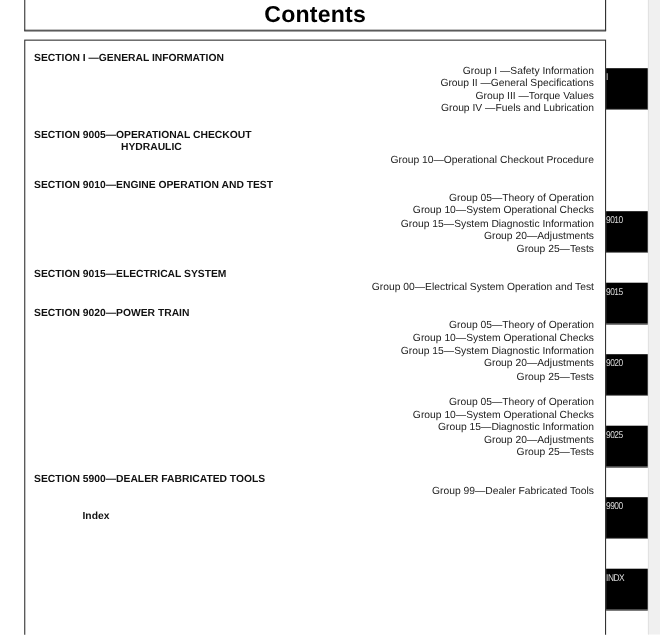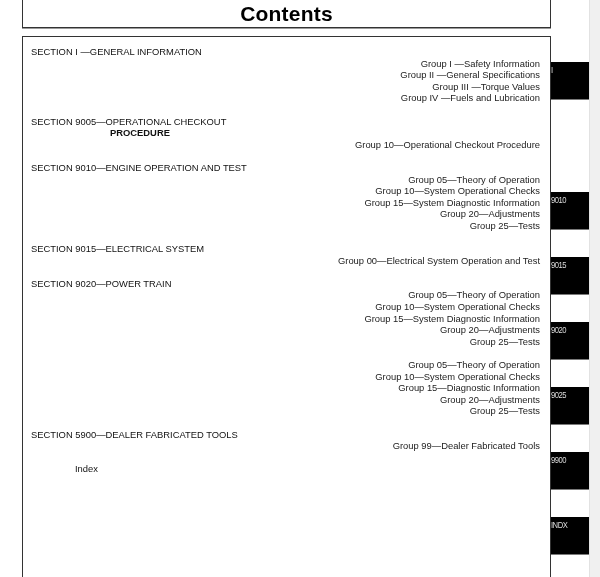--- a/index.html
+++ b/index.html
@@ -64,37 +64,37 @@
       top: 9px;
       right: 10px;
       font-size: 9.4px;
       line-height: 11.6px;
       color: #1a1a1a;
     }
     .section {
       margin-bottom: 11.6px;
     }
     .section-title {
-      font-weight: normal;
+      font-weight: bold;
       color: #111;
       white-space: pre;
     }
     .section-title-cont {
       font-weight: bold;
       color: #111;
       padding-left: 79px;
     }
     .group {
       padding-left: 10px;
       color: #222;
       white-space: pre;
       text-align: right;
     }
     .index-label {
-      font-weight: normal;
+      font-weight: bold;
       color: #111;
       padding-left: 44px;
     }
     .tab {
       position: absolute;
       left: 551px;
       width: 38px;
       height: 38px;
       background: #000;
       border-bottom: 1px solid #7a7a7a;
@@ -127,21 +127,21 @@
       <div class="section">
         <div class="section-title">SECTION I —GENERAL INFORMATION</div>
         <div class="group">Group I —Safety Information</div>
         <div class="group">Group II —General Specifications</div>
         <div class="group">Group III —Torque Values</div>
         <div class="group">Group IV —Fuels and Lubrication</div>
       </div>
 
       <div class="section">
         <div class="section-title">SECTION 9005—OPERATIONAL CHECKOUT</div>
-        <div class="section-title-cont">PROCEDURE</div>
+        <div class="section-title-cont">HYDRAULIC</div>
         <div class="group">Group 10—Operational Checkout Procedure</div>
       </div>
 
       <div class="section">
         <div class="section-title">SECTION 9010—ENGINE OPERATION AND TEST</div>
         <div class="group">Group 05—Theory of Operation</div>
         <div class="group">Group 10—System Operational Checks</div>
         <div class="group">Group 15—System Diagnostic Information</div>
         <div class="group">Group 20—Adjustments</div>
         <div class="group">Group 25—Tests</div>

